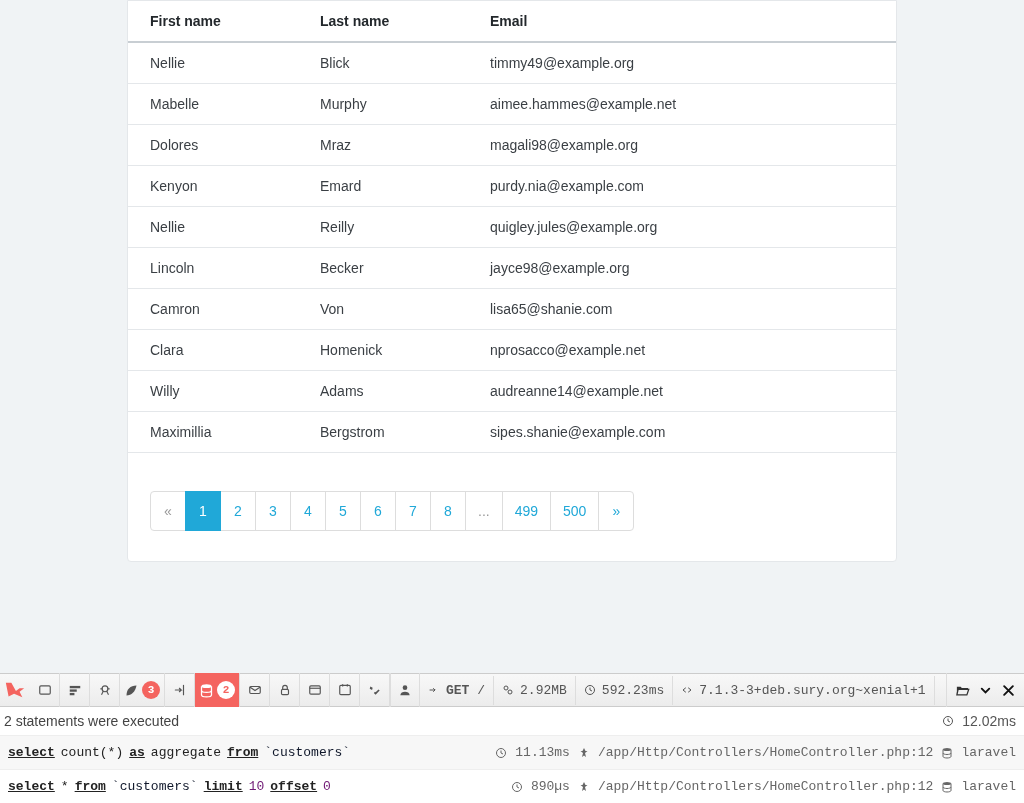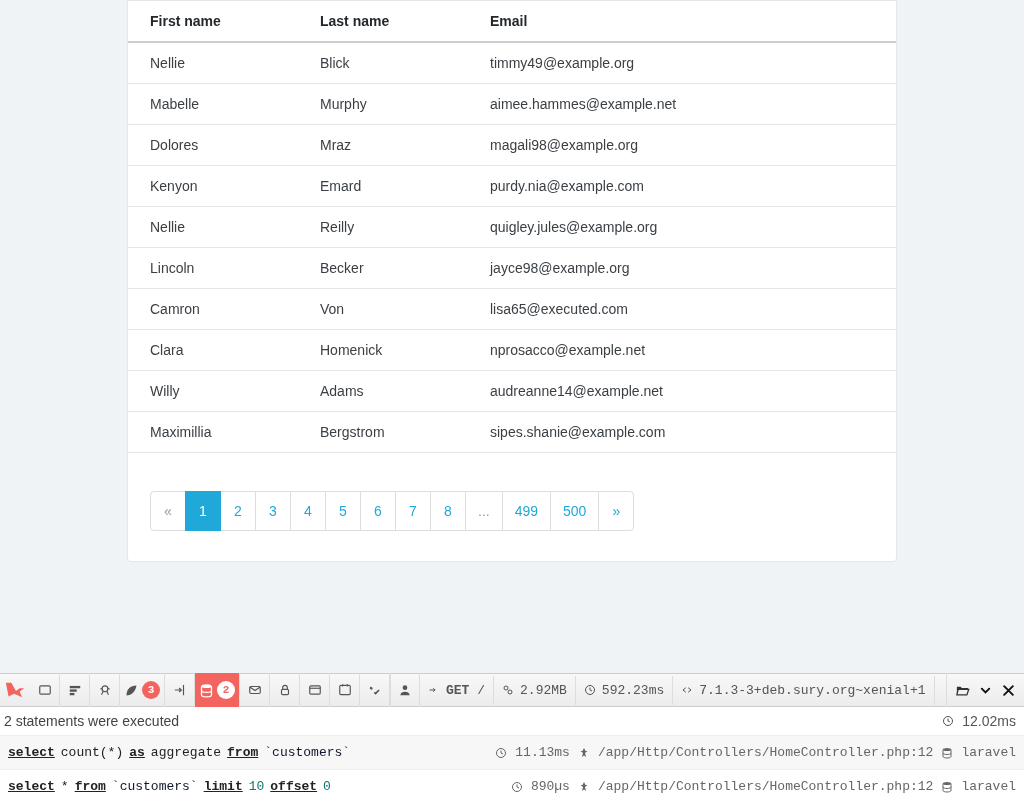--- a/index.html
+++ b/index.html
@@ -195,21 +195,21 @@
   }
   .query-row .meta {
     display: flex;
     align-items: center;
     gap: 8px;
     color: #666;
   }
   .kw   { color: #222; font-weight: 700; text-decoration: underline; }
   .op   { color: #222; }
   .tbl  { color: #0f172a; }
-  .num  { color: #0f766e; }
+  .num  { color: #701a75; }
 
   
   svg { width: 14px; height: 14px; display: block; }
   .logo svg { width: 22px; height: 22px; }
   .i15 svg { width: 15px; height: 15px; }
   .i12 svg { width: 12px; height: 12px; }
 </style>
 </head>
 <body>
 
@@ -251,21 +251,21 @@
             <td>quigley.jules@example.org</td>
           </tr>
           <tr>
             <td>Lincoln</td>
             <td>Becker</td>
             <td>jayce98@example.org</td>
           </tr>
           <tr>
             <td>Camron</td>
             <td>Von</td>
-            <td>lisa65@executed.com</td>
+            <td>lisa65@shanie.com</td>
           </tr>
           <tr>
             <td>Clara</td>
             <td>Homenick</td>
             <td>nprosacco@example.net</td>
           </tr>
           <tr>
             <td>Willy</td>
             <td>Adams</td>
             <td>audreanne14@example.net</td>

